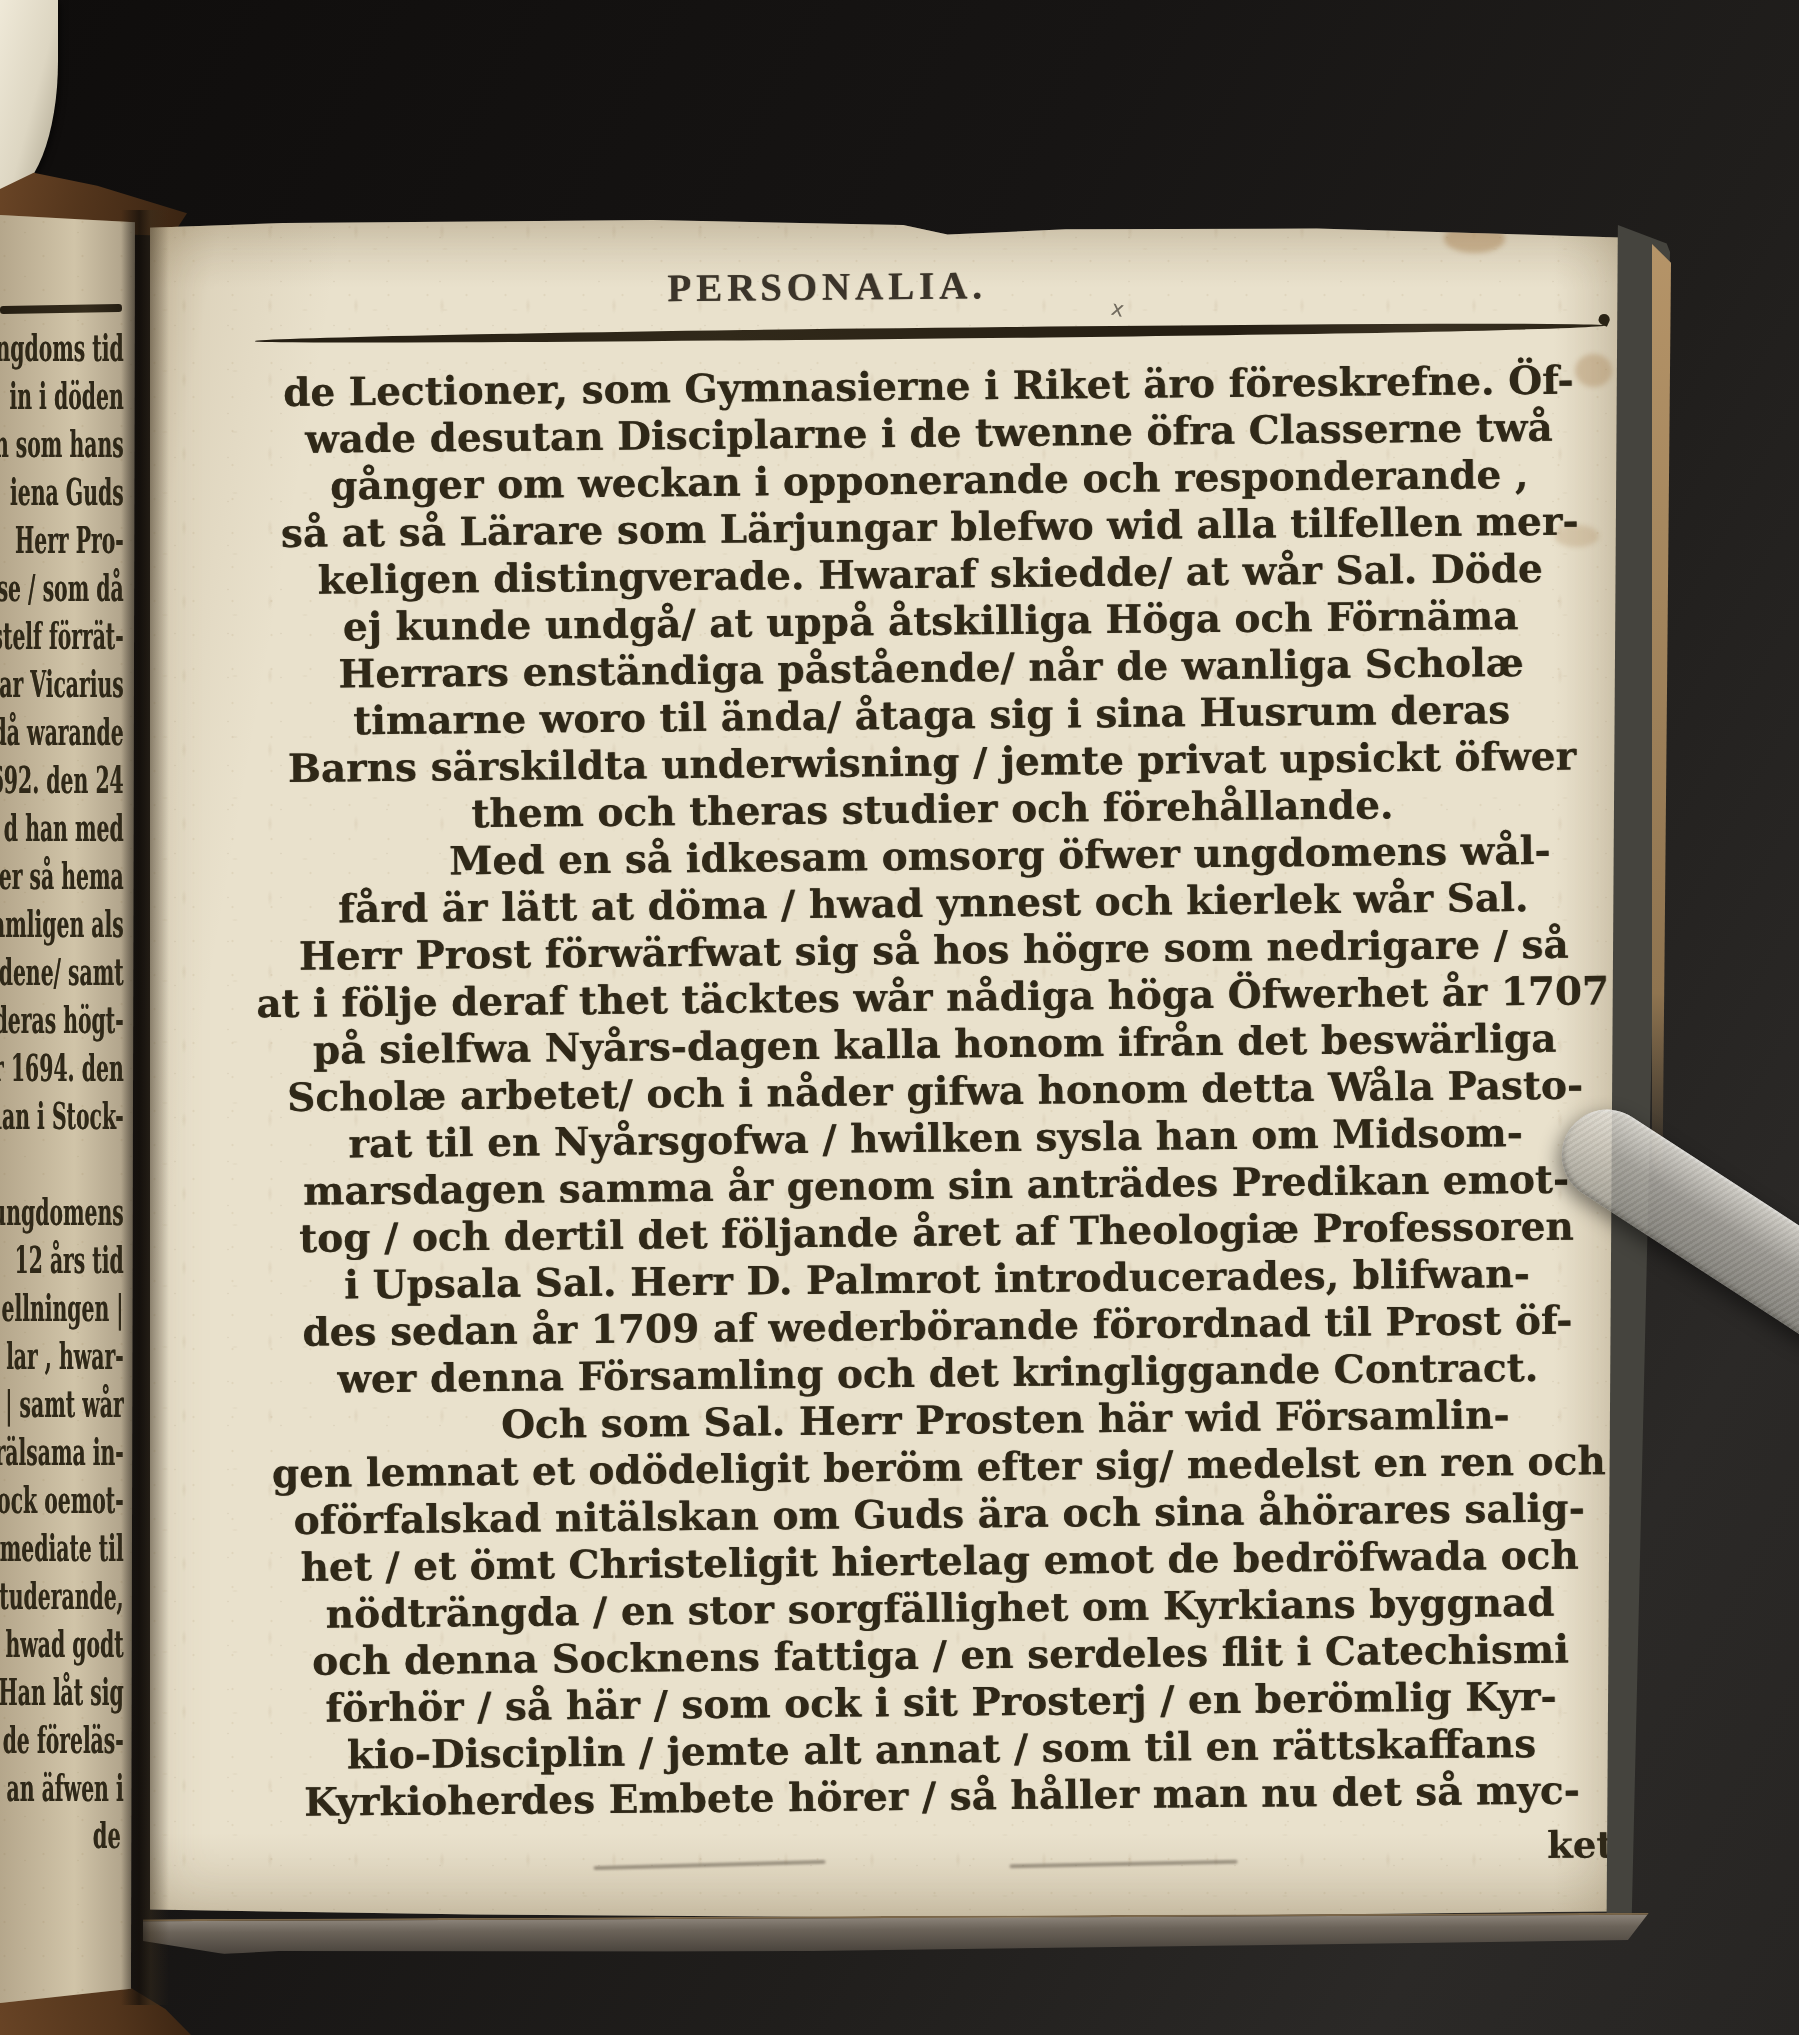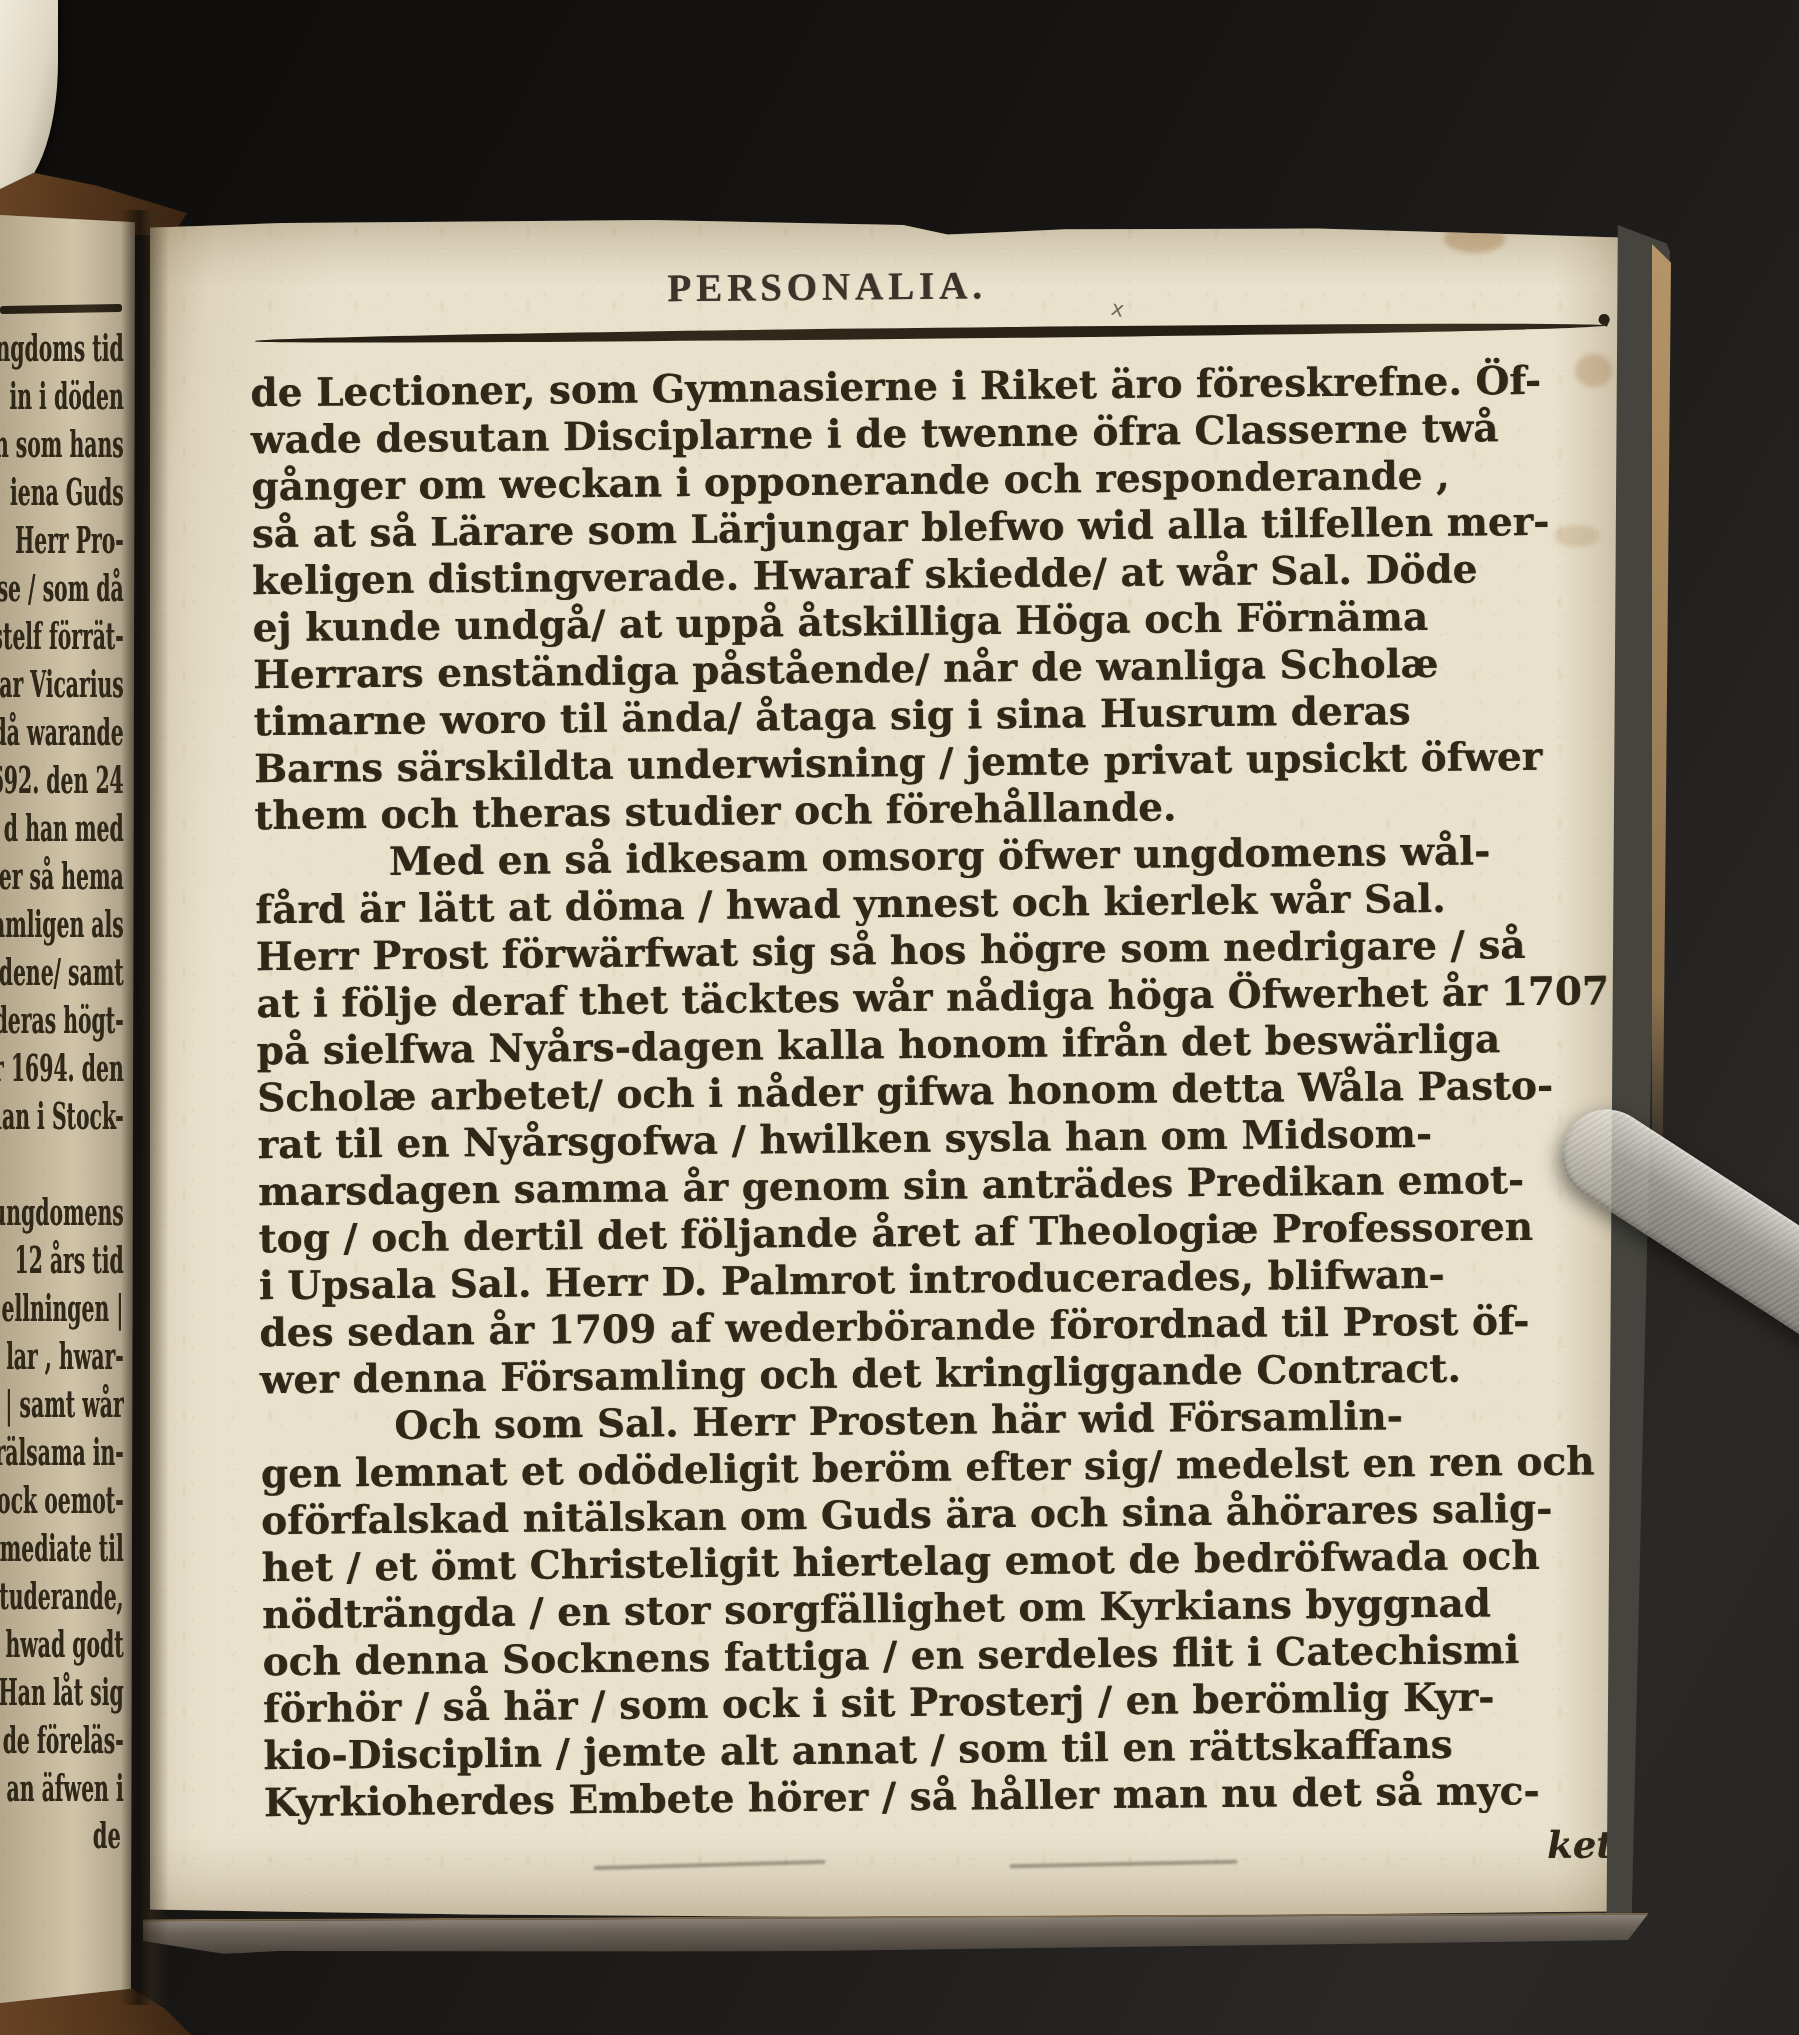--- a/index.html
+++ b/index.html
@@ -17,20 +17,21 @@
     position:relative;
   }
   .paper-tex{
     background-color:var(--paper);
     background-image:
       radial-gradient(circle 1.2px at 4.5px 7px, rgba(160,130,80,.18), transparent 1.6px),
       radial-gradient(circle 0.8px at 25px 17.5px, rgba(120,95,60,.16), transparent 1.2px),
       radial-gradient(ellipse 2.8px 0.8px at 15px 29px, rgba(150,125,85,.14), transparent 3.3px),
       radial-gradient(ellipse 0.8px 2.4px at 34px 11.8px, rgba(140,115,75,.10), transparent 2.8px);
     background-size:39px 34px,53px 44px,70px 61px,86px 74px;
+    text-align:center;
   }
   
   .curl{
     position:absolute;left:0;top:0;width:58px;height:195px;
     background:linear-gradient(105deg,#efe9d8 0%,#ddd6c2 55%,#b3ab95 92%,#8d8672 100%);
     border-bottom-right-radius:53px 134px;
     box-shadow:2.4px 2.4px 7.3px rgba(0,0,0,.55);
   }
   
   .leather-top{
@@ -125,21 +126,20 @@
   .line{
     height:47px;line-height:47px;font-size:39px;font-weight:700;
     color:var(--ink);white-space:nowrap;transform-origin:0 50%;
     text-shadow:0 0 0.8px rgba(47,40,24,.55),0.6px 0 0 rgba(47,40,24,.28);
   }
   .line.indent{padding-left:134px;}
   .main-catch{
     position:absolute;right:26px;top:1616px;
     font-size:37px;font-weight:700;color:var(--ink);
     text-shadow:0 0 0.8px rgba(47,40,24,.5);
-    font-style:italic;
   }
   .smudge{position:absolute;background:rgba(50,40,28,.38);filter:blur(1.2px);border-radius:2.4px;}
   .smudge.s1{left:431px;top:1648px;width:232px;height:3.7px;transform:rotate(-1deg);}
   .smudge.s2{left:847px;top:1651px;width:228px;height:3.7px;transform:rotate(-.6deg);}
   .stain{position:absolute;border-radius:50%;filter:blur(2.4px);}
   .stain.a{left:1294px;top:4.1px;width:61px;height:28.5px;background:rgba(152,104,50,.35);}
   .stain.b{left:1425px;top:134px;width:37px;height:33px;background:rgba(152,104,50,.28);}
   .stain.c{left:1404px;top:305px;width:45px;height:22.4px;background:rgba(152,104,50,.20);}
   
   .fore-edge{

